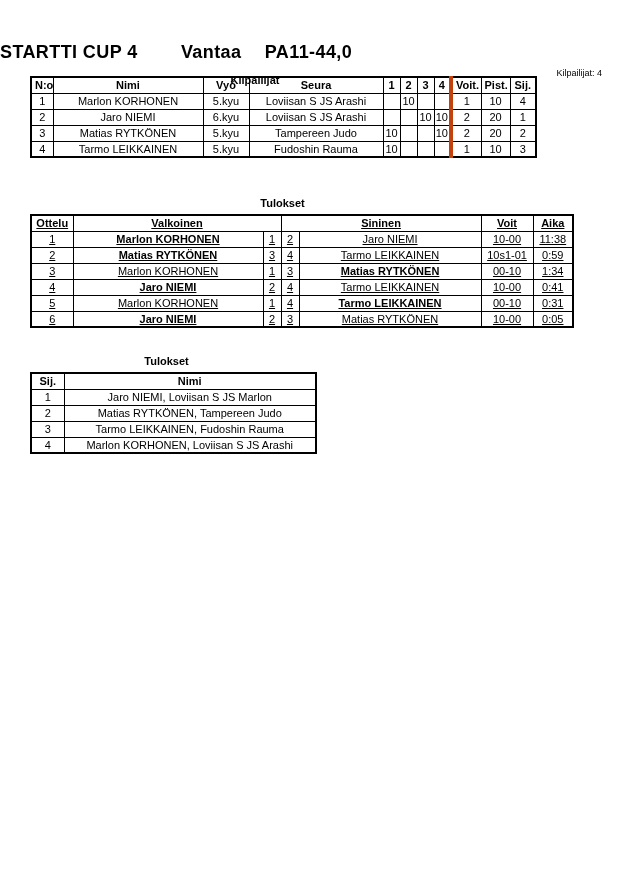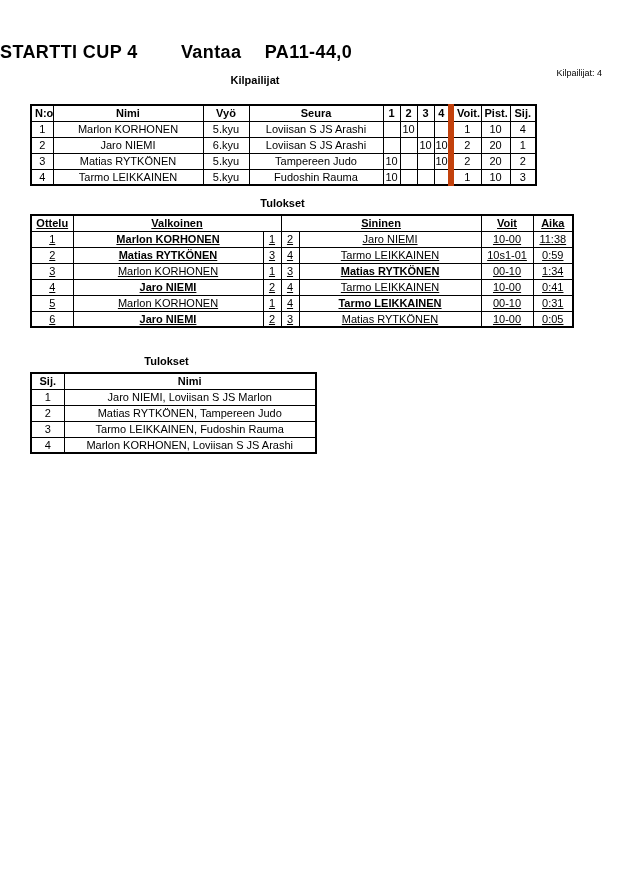--- a/index.html
+++ b/index.html
@@ -31,23 +31,23 @@
     position: absolute; border-collapse: collapse; table-layout: fixed;
     font-size: 11px; border: 2px solid #000;
   }
   th, td {
     border: 1px solid #000; padding: 1px 3px; height: 16px;
     overflow: hidden; white-space: nowrap;
   }
   th { font-weight: bold; text-align: center; }
   td.c { text-align: center; padding: 1px 1px; }
   td.l { text-align: center; }
-  .thick-l { border-left: 6px solid #c2410c; }
+  .thick-l { border-left: 4px solid #c2410c; }
   .bold { font-weight: bold; }
-  #t-competitors { top: 104px;  left: 30px; width: 505px; padding-left: 16px; }
+  #t-competitors { top: 76px;  left: 30px; width: 505px; padding-left: 16px; }
   #t-matches     { top: 214px; left: 30px; width: 542px; text-decoration: underline; }
   #t-results     { top: 372px; left: 30px; width: 285px; }
 </style>
 </head>
 <body>
 
 <div class="page-title">
   <span>STARTTI CUP 4</span>
   <span class="gap-lg">Vantaa</span>
   <span class="gap-sm">PA11-44,0</span>

